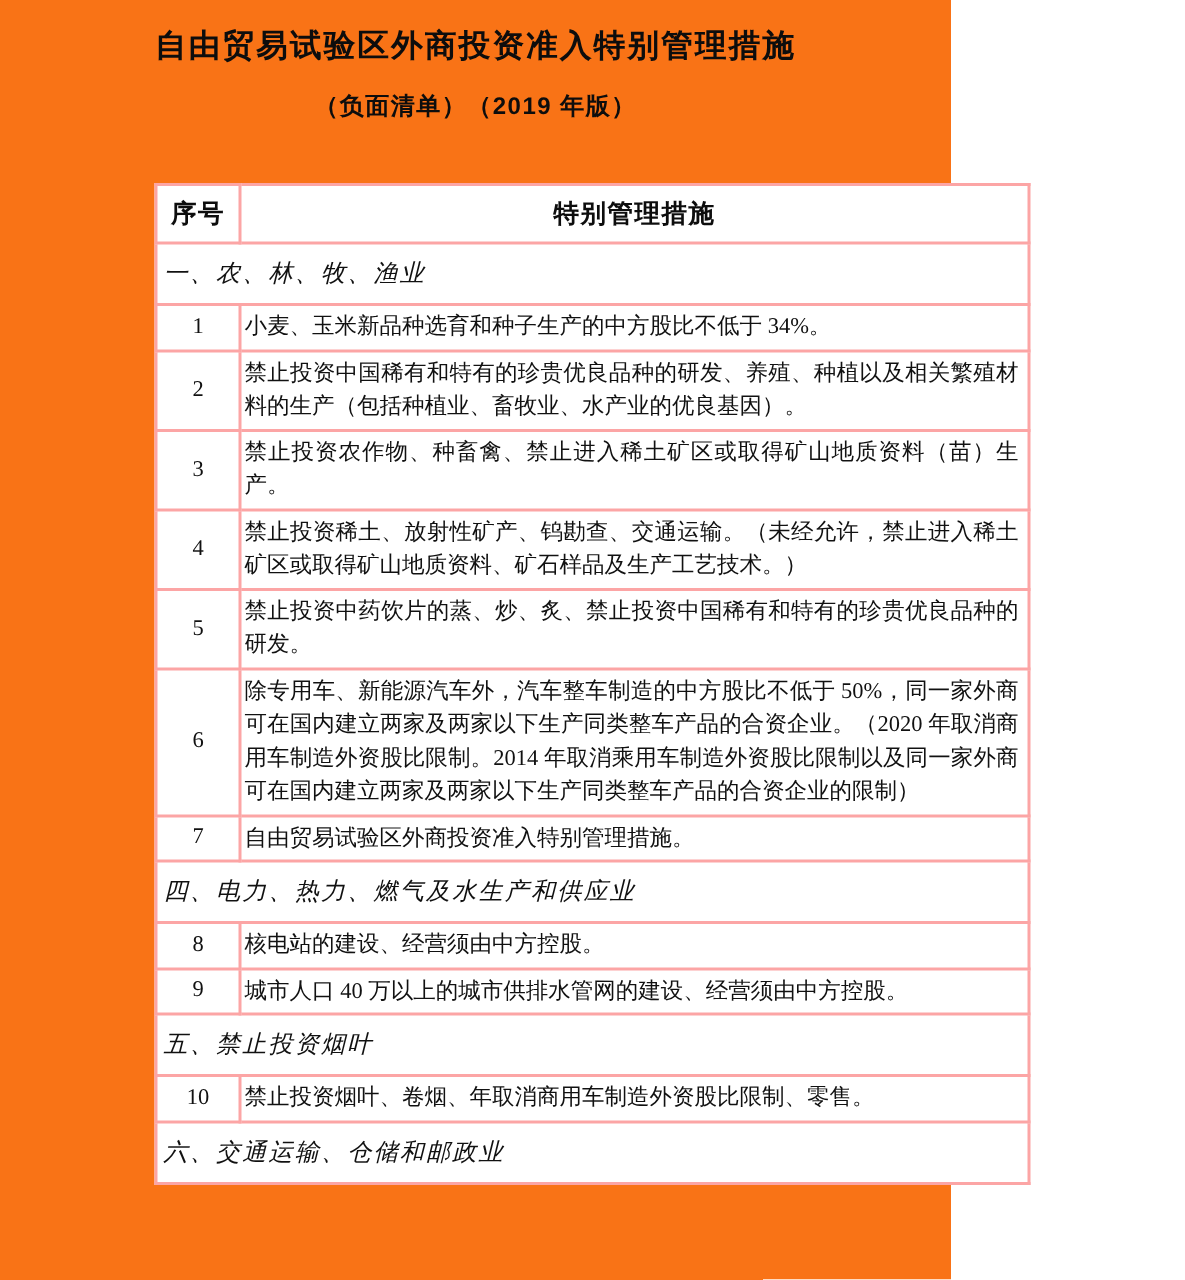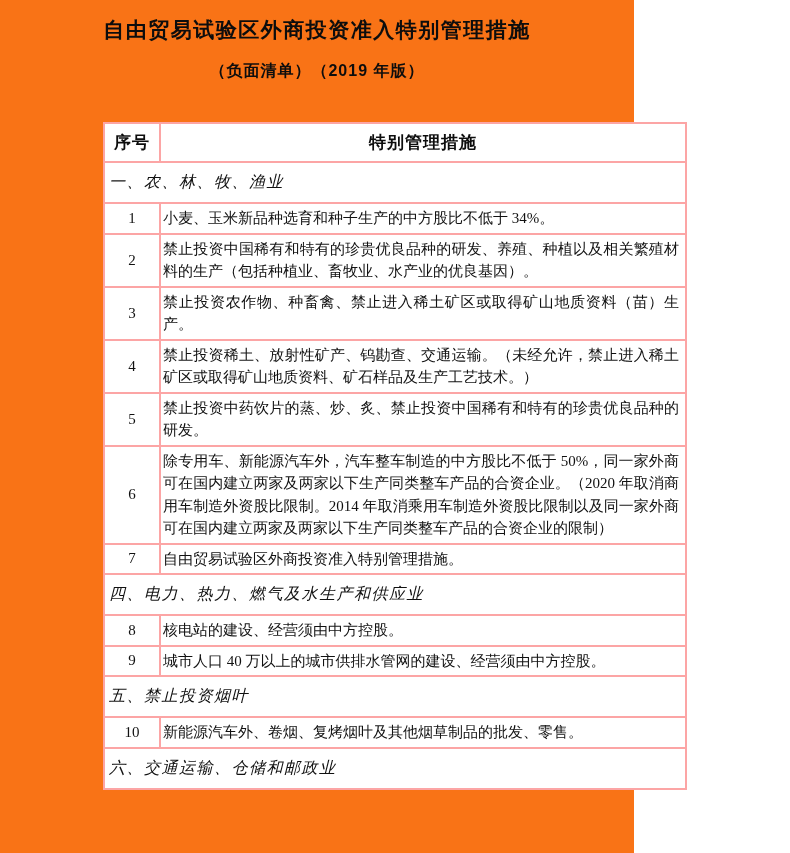--- a/index.html
+++ b/index.html
@@ -133,20 +133,20 @@
         </tr>
         <tr>
           <td class="num-cell">9</td>
           <td class="text-cell">城市人口 40 万以上的城市供排水管网的建设、经营须由中方控股。</td>
         </tr>
         <tr>
           <td colspan="2" class="section-cell">五、禁止投资烟叶</td>
         </tr>
         <tr>
           <td class="num-cell">10</td>
-          <td class="text-cell">新能源汽车外、卷烟、复烤烟叶及其他烟草制品的批发、零售。</td>
+          <td class="text-cell">禁止投资烟叶、卷烟、年取消商用车制造外资股比限制、零售。</td>
         </tr>
         <tr>
           <td colspan="2" class="section-cell">六、交通运输、仓储和邮政业</td>
         </tr>
       </tbody>
   </table>
 </div>
 
 </body></html>

